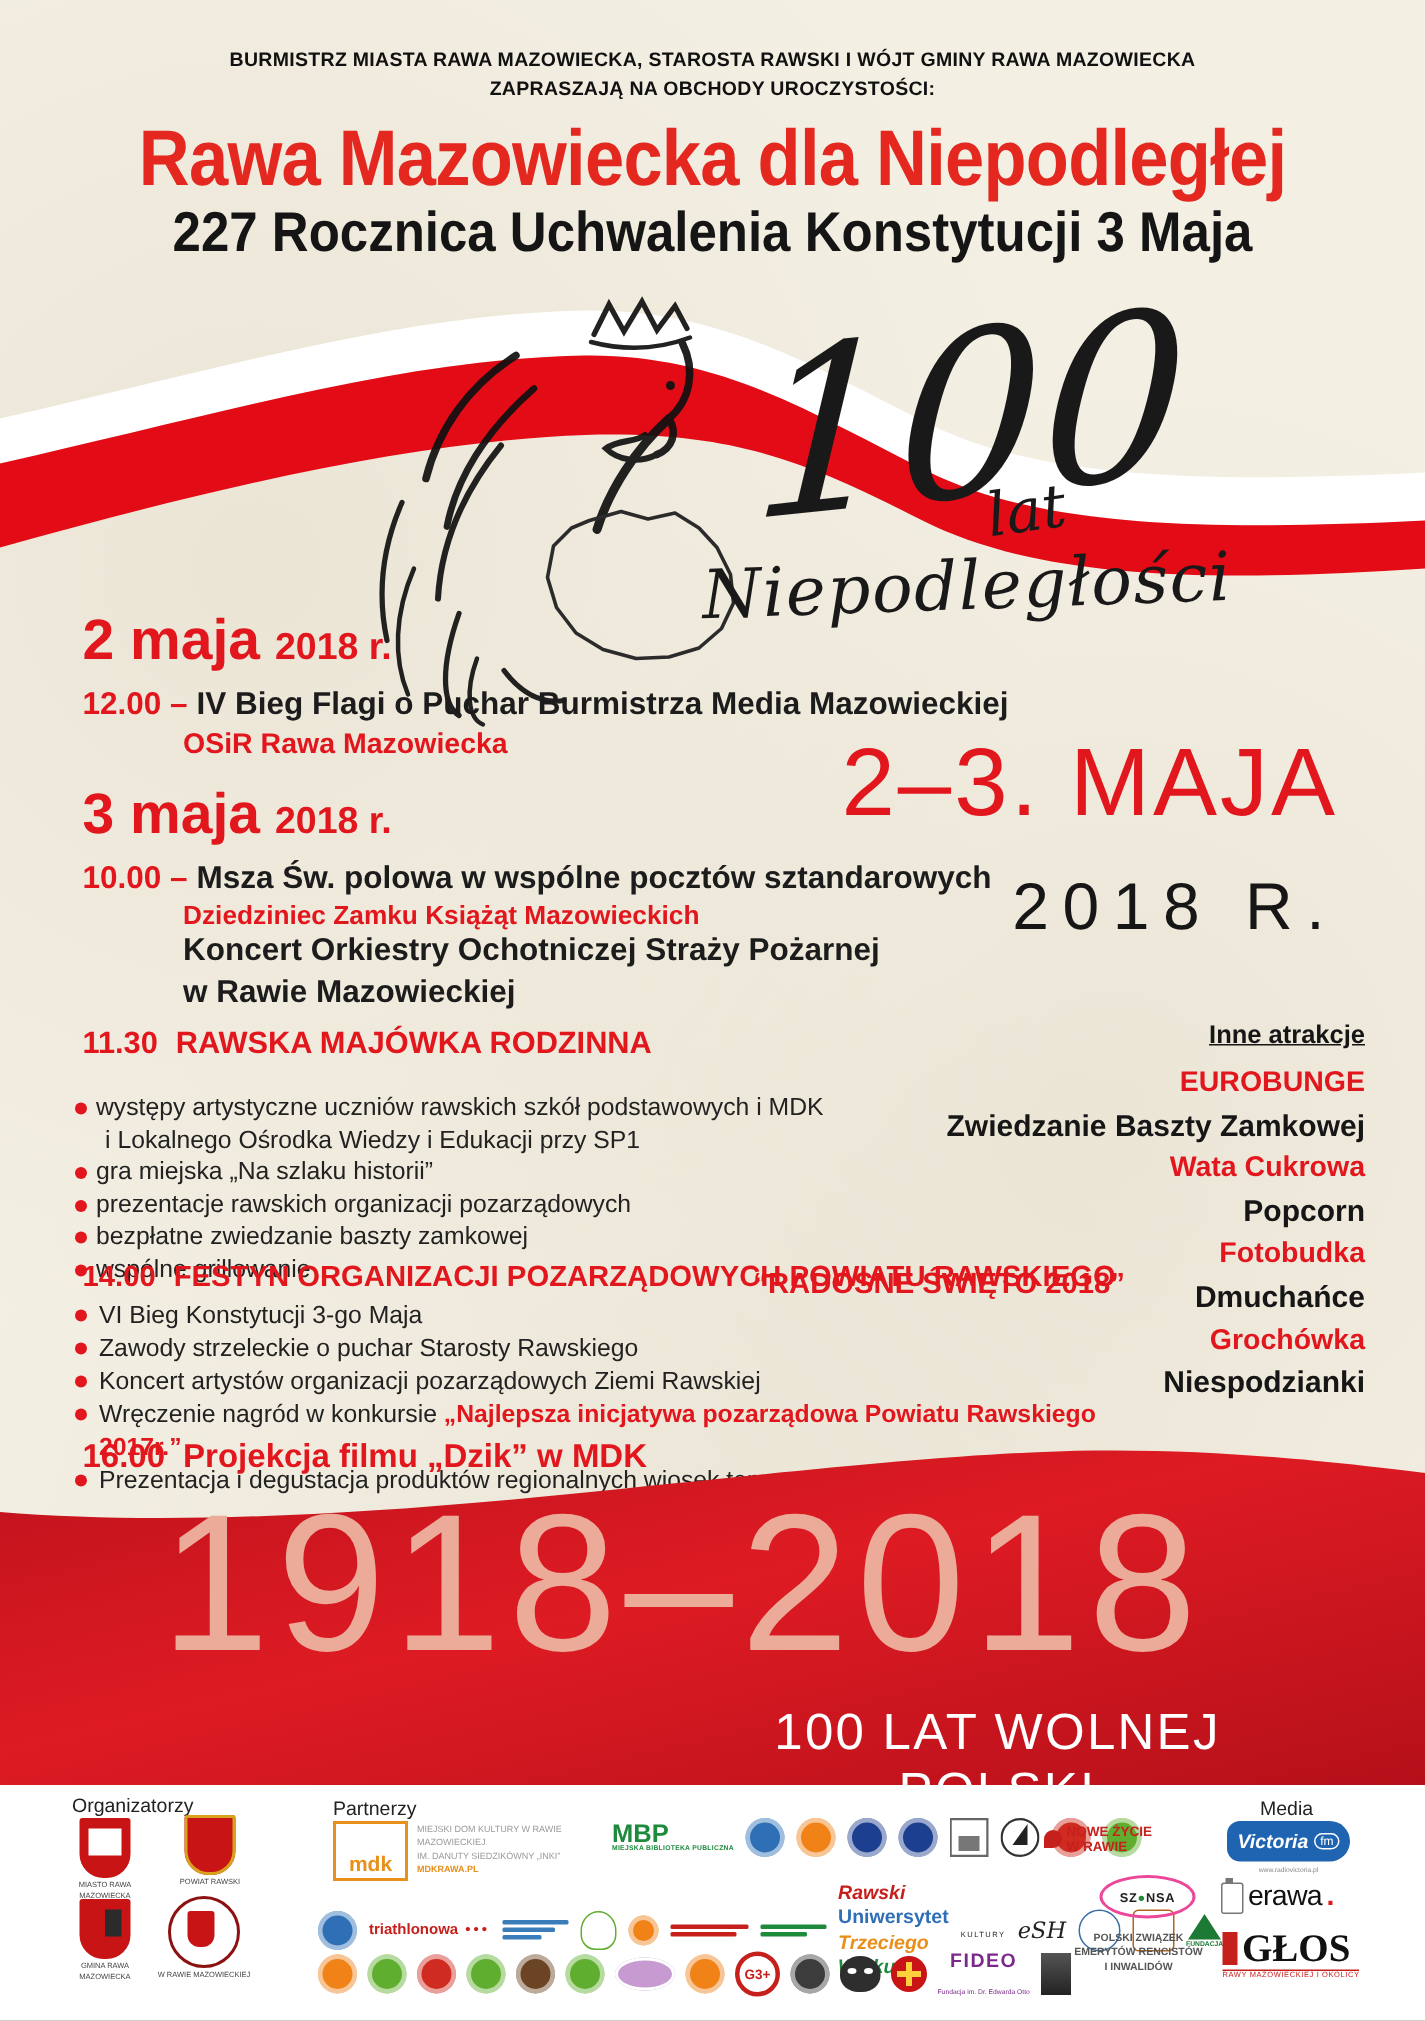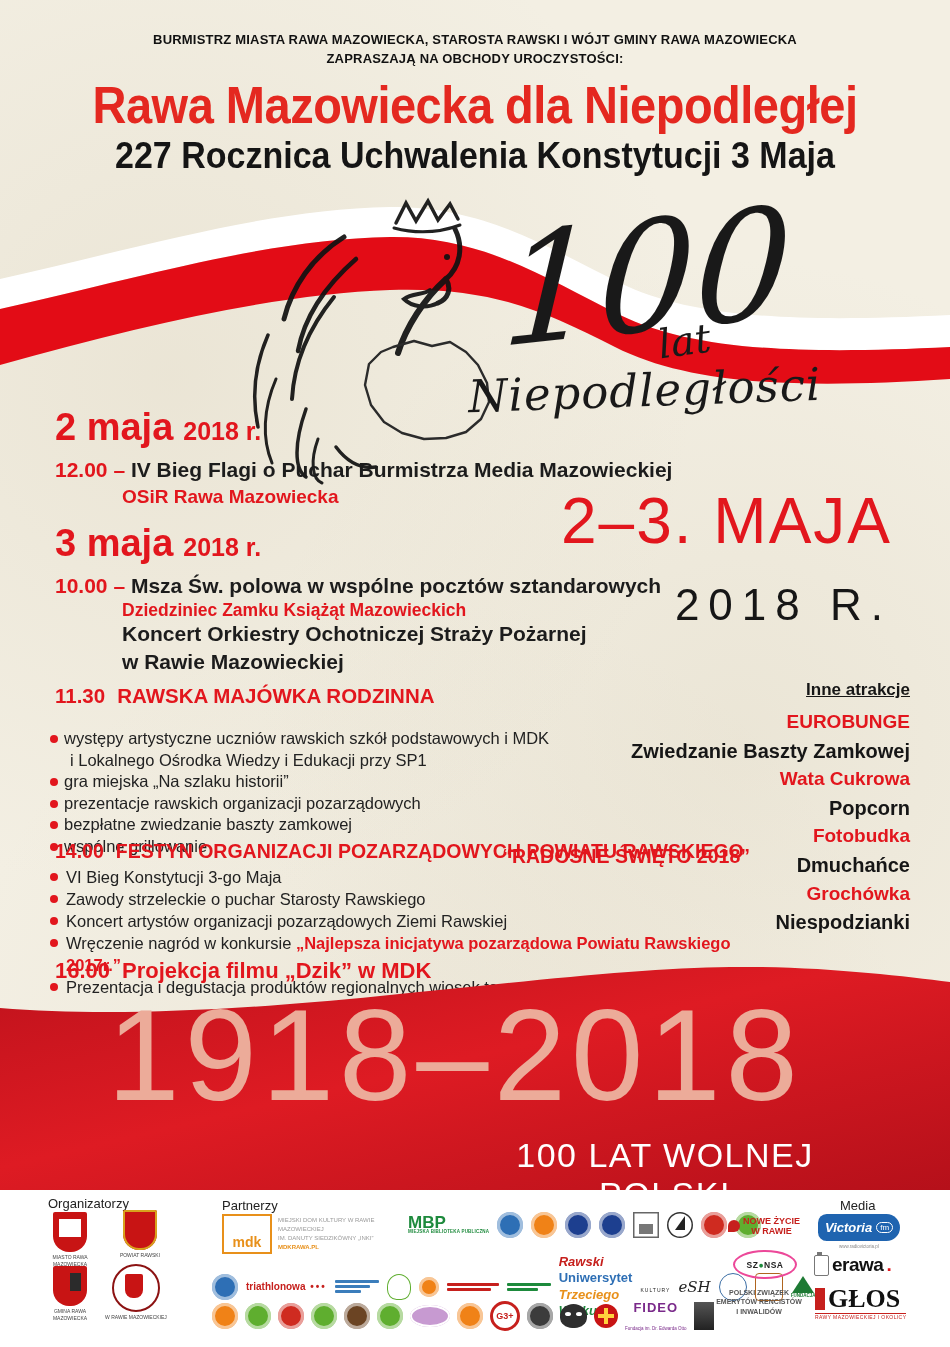--- a/index.html
+++ b/index.html
@@ -104,21 +104,21 @@
   .szansa{width:60px;height:25px;border:2px solid #ec4899;border-radius:50%;display:flex;align-items:center;justify-content:center;font-size:8.5px;font-weight:bold;color:#222;letter-spacing:.5px;}
   .szansa em{font-style:normal;color:#1d8a3c;}
   .pzer{font-size:7px;font-weight:bold;color:#555;text-align:center;line-height:1.35;width:90px;}
   .victoria{width:82px;height:27px;background:#1f64b0;border-radius:9px 14px 14px 9px;display:flex;align-items:center;justify-content:center;gap:4px;color:#fff;}
   .victoria .vt{font-style:italic;font-weight:bold;font-size:13px;}
   .victoria .fm{font-size:8px;border:1px solid #fff;border-radius:8px;padding:0 3px;}
   .vurl{font-size:4.5px;color:#888;text-align:center;width:82px;}
   .erawa{display:flex;align-items:center;gap:3px;}
   .erawa .twr{width:13px;height:19px;border:1.5px solid #777;border-radius:2px;position:relative;}
   .erawa .twr::before{content:"";position:absolute;left:2px;top:-4px;width:5px;height:4px;background:#777;}
-  .erawa .etxt{font-size:19px;font-weight:bold;color:#111;letter-spacing:-.5px;}
+  .erawa .etxt{font-size:19px;font-weight:normal;color:#111;letter-spacing:-.5px;}
   .erawa .edot{color:#e2161d;font-size:19px;font-weight:bold;}
   .glos{display:flex;flex-direction:column;align-items:flex-start;}
   .glos .grow{display:flex;align-items:center;gap:3px;}
   .glos .gbar{width:10px;height:22px;background:#c6201d;}
   .glos .gtxt{font-family:"Liberation Serif",serif;font-size:26px;font-weight:bold;color:#111;line-height:1;}
   .glos .gsub{font-size:5px;color:#c6201d;border-top:1px solid #c6201d;margin-top:1px;letter-spacing:.4px;}
   .fideo{text-align:center;}
   .fideo .fi{color:#7a2a8a;font-weight:bold;font-size:13px;letter-spacing:1px;}
   .fideo .fsub{font-size:4.5px;color:#7a2a8a;}
   .osp{width:24px;height:24px;border-radius:50%;background:#c81414;position:relative;}
@@ -301,21 +301,21 @@
       <span class="cbad c-orange"></span>
       <span class="cbad c-navy"></span>
       <span class="cbad c-navy"></span>
       <span class="muz" title="">
           <i></i>
         </span>
       <span class="osir"></span>
       <span class="cbad c-red"></span>
       <span class="cbad c-green"></span>
     </div>
-    <div class="abs nz" style="left:728px;top:26px;text-align:center;">
+    <div class="abs nz" style="left:696px;top:26px;">
       <span class="flame"></span>
       <span><span>NOWE ŻYCIE</span><br><span>W RAWIE</span></span>
     </div>
 
     <div class="lrow" style="left:212px;top:64px;">
       <span class="cbad c-blue"></span>
       <span class="tri"><span>triathlonowa</span><i> •••</i></span>
       <span class="textbars" style="width:44px;">
           <i style="background:#3b7dbb;"></i>
           <i style="background:#3b7dbb;width:80%;"></i>

